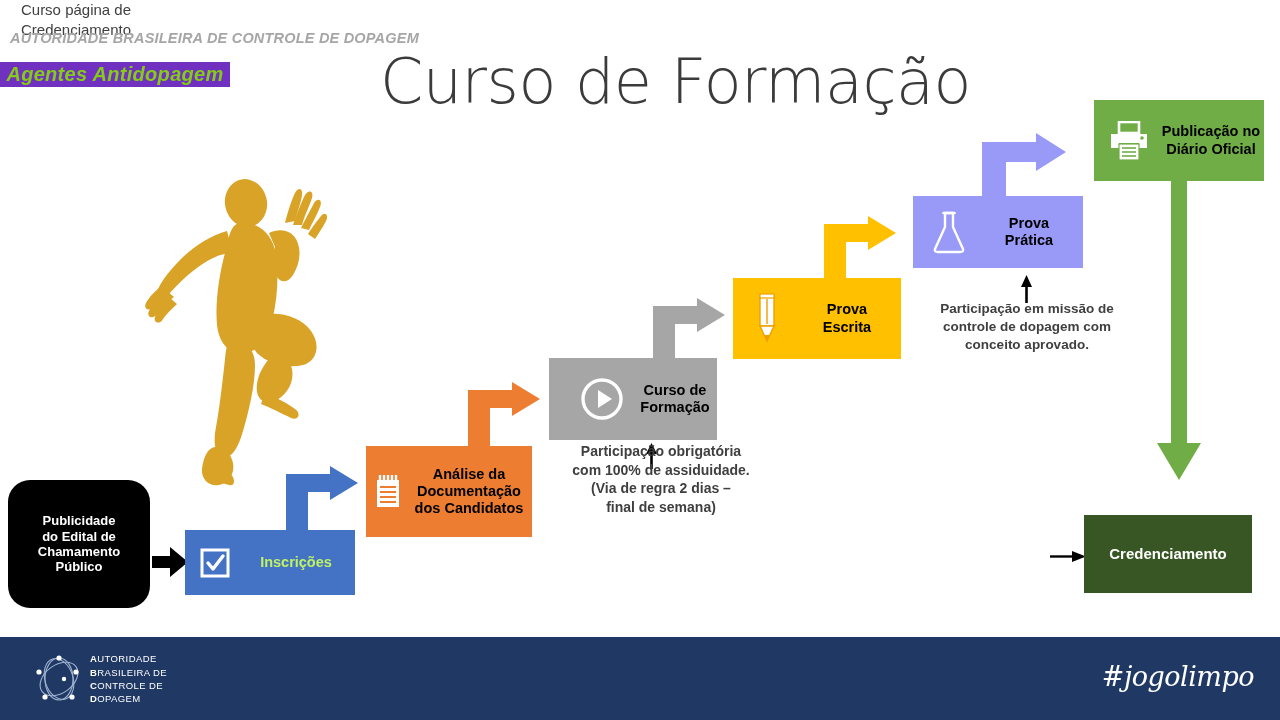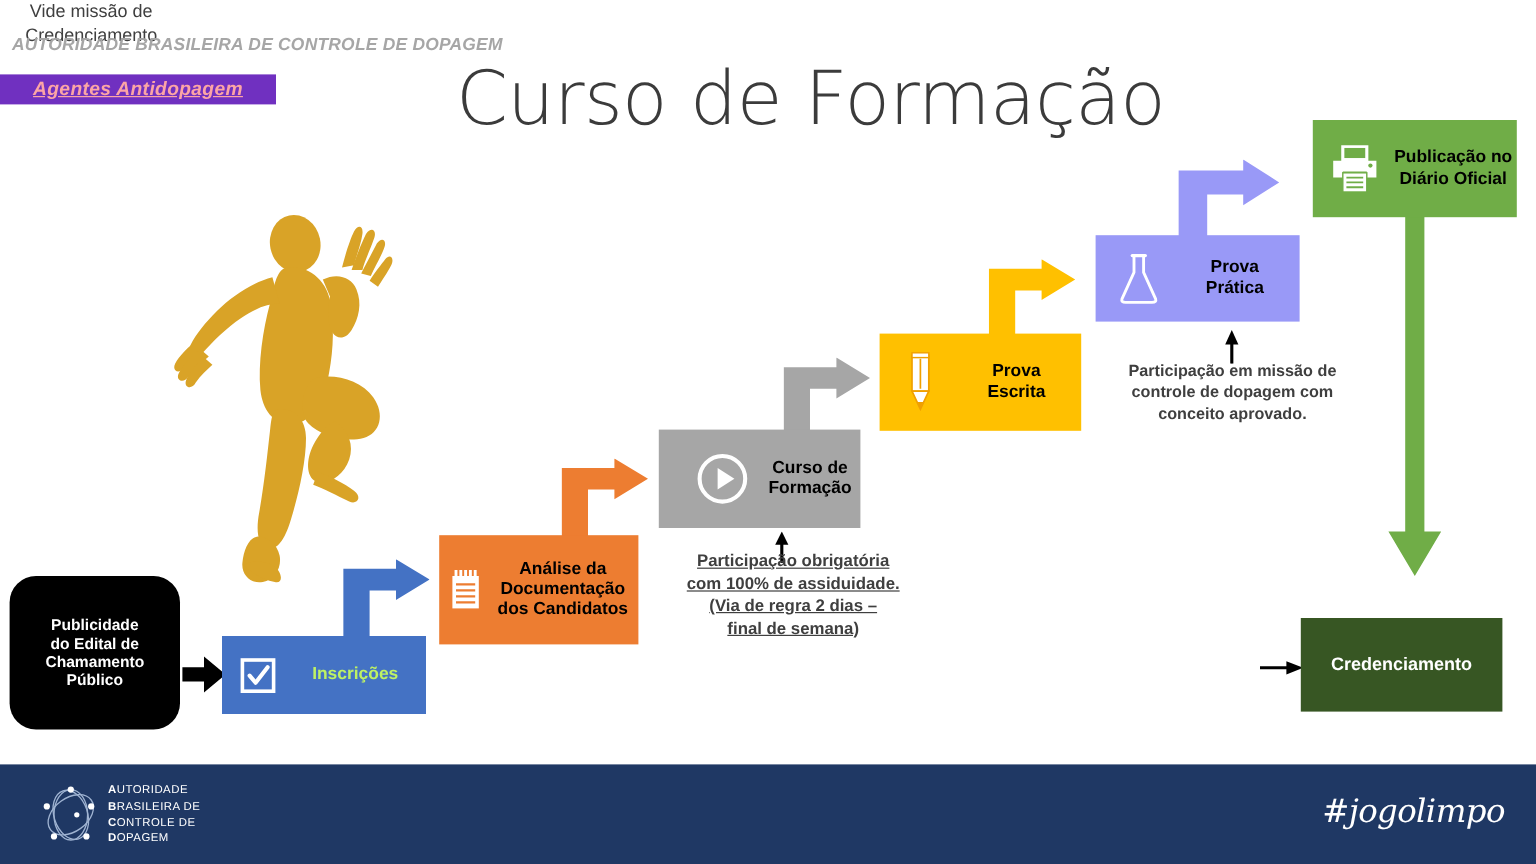--- a/index.html
+++ b/index.html
@@ -10,25 +10,24 @@
   .stage{position:absolute;left:0;top:0;width:1280px;height:720px;}
 
   
   .org-line{
     position:absolute;left:10px;top:30px;
     font-size:14.5px;font-weight:bold;font-style:italic;
     color:#A6A6A6;letter-spacing:0.2px;white-space:nowrap;
   }
   .agentes-tag{
     position:absolute;left:0px;top:62px;width:230px;height:25px;
-    background:#7030C0;color:#fca5a5;
-    font-size:16px;font-weight:bold;font-style:italic;
+    background:#7030C0;color:#84cc16;
+    font-size:20px;font-weight:bold;font-style:italic;
     display:flex;align-items:center;justify-content:center;
     letter-spacing:0.3px;
-    text-decoration:underline;
   }
   .main-title{
     position:absolute;left:380px;top:45px;width:540px;
     font-size:62px;font-weight:300;color:#3b3b3b;
     font-family:"DejaVu Sans", sans-serif;
     text-align:right;white-space:nowrap;letter-spacing:-0.5px;
   }
 
   
   .runner{position:absolute;left:145px;top:165px;width:200px;height:325px;}
@@ -106,21 +105,21 @@
   .steparrow{position:absolute;}
 
   
   .arrow-black{position:absolute;left:150px;top:542px;width:40px;height:40px;}
 
   
   .note{
     position:absolute;text-align:center;font-weight:bold;
     color:#3F3F3F;line-height:1.33;
   }
-  .note-curso{left:556px;top:458px;width:210px;font-size:14px;text-decoration:underline;}
+  .note-curso{left:556px;top:442px;width:210px;font-size:14px;}
   .note-pratica{left:922px;top:300px;width:210px;font-size:13.5px;}
   .note-cred{left:896px;top:536px;width:152px;font-size:15px;
     color:#3F3F3F;font-weight:normal;line-height:1.35;text-align:center;}
 
   .thin-arrow{position:absolute;}
 
   
   .footer{
     position:absolute;left:0;top:637px;width:1280px;height:83px;
     background:#1F3864;
@@ -344,21 +343,21 @@
     <div>final de semana)</div>
   </div>
 
   <div class="note note-pratica">
     <div>Participação em missão de</div>
     <div>controle de dopagem com</div>
     <div>conceito aprovado.</div>
   </div>
 
   <div class="note-cred">
-    <div>Vide missão de</div>
+    <div>Curso página de</div>
     <div>Credenciamento</div>
   </div>
 
   <div class="footer">
     <div class="footer-logo">
       <svg width="54" height="50" viewBox="0 0 54 50" xmlns="http://www.w3.org/2000/svg">
         <g fill="none" stroke="#9FB3D1" stroke-width="1.1">
           <ellipse cx="27" cy="25" rx="14" ry="21"></ellipse>
           <ellipse cx="27" cy="25" rx="21" ry="14" transform="rotate(72 27 25)"></ellipse>
           <ellipse cx="27" cy="25" rx="21" ry="14" transform="rotate(144 27 25)"></ellipse>

